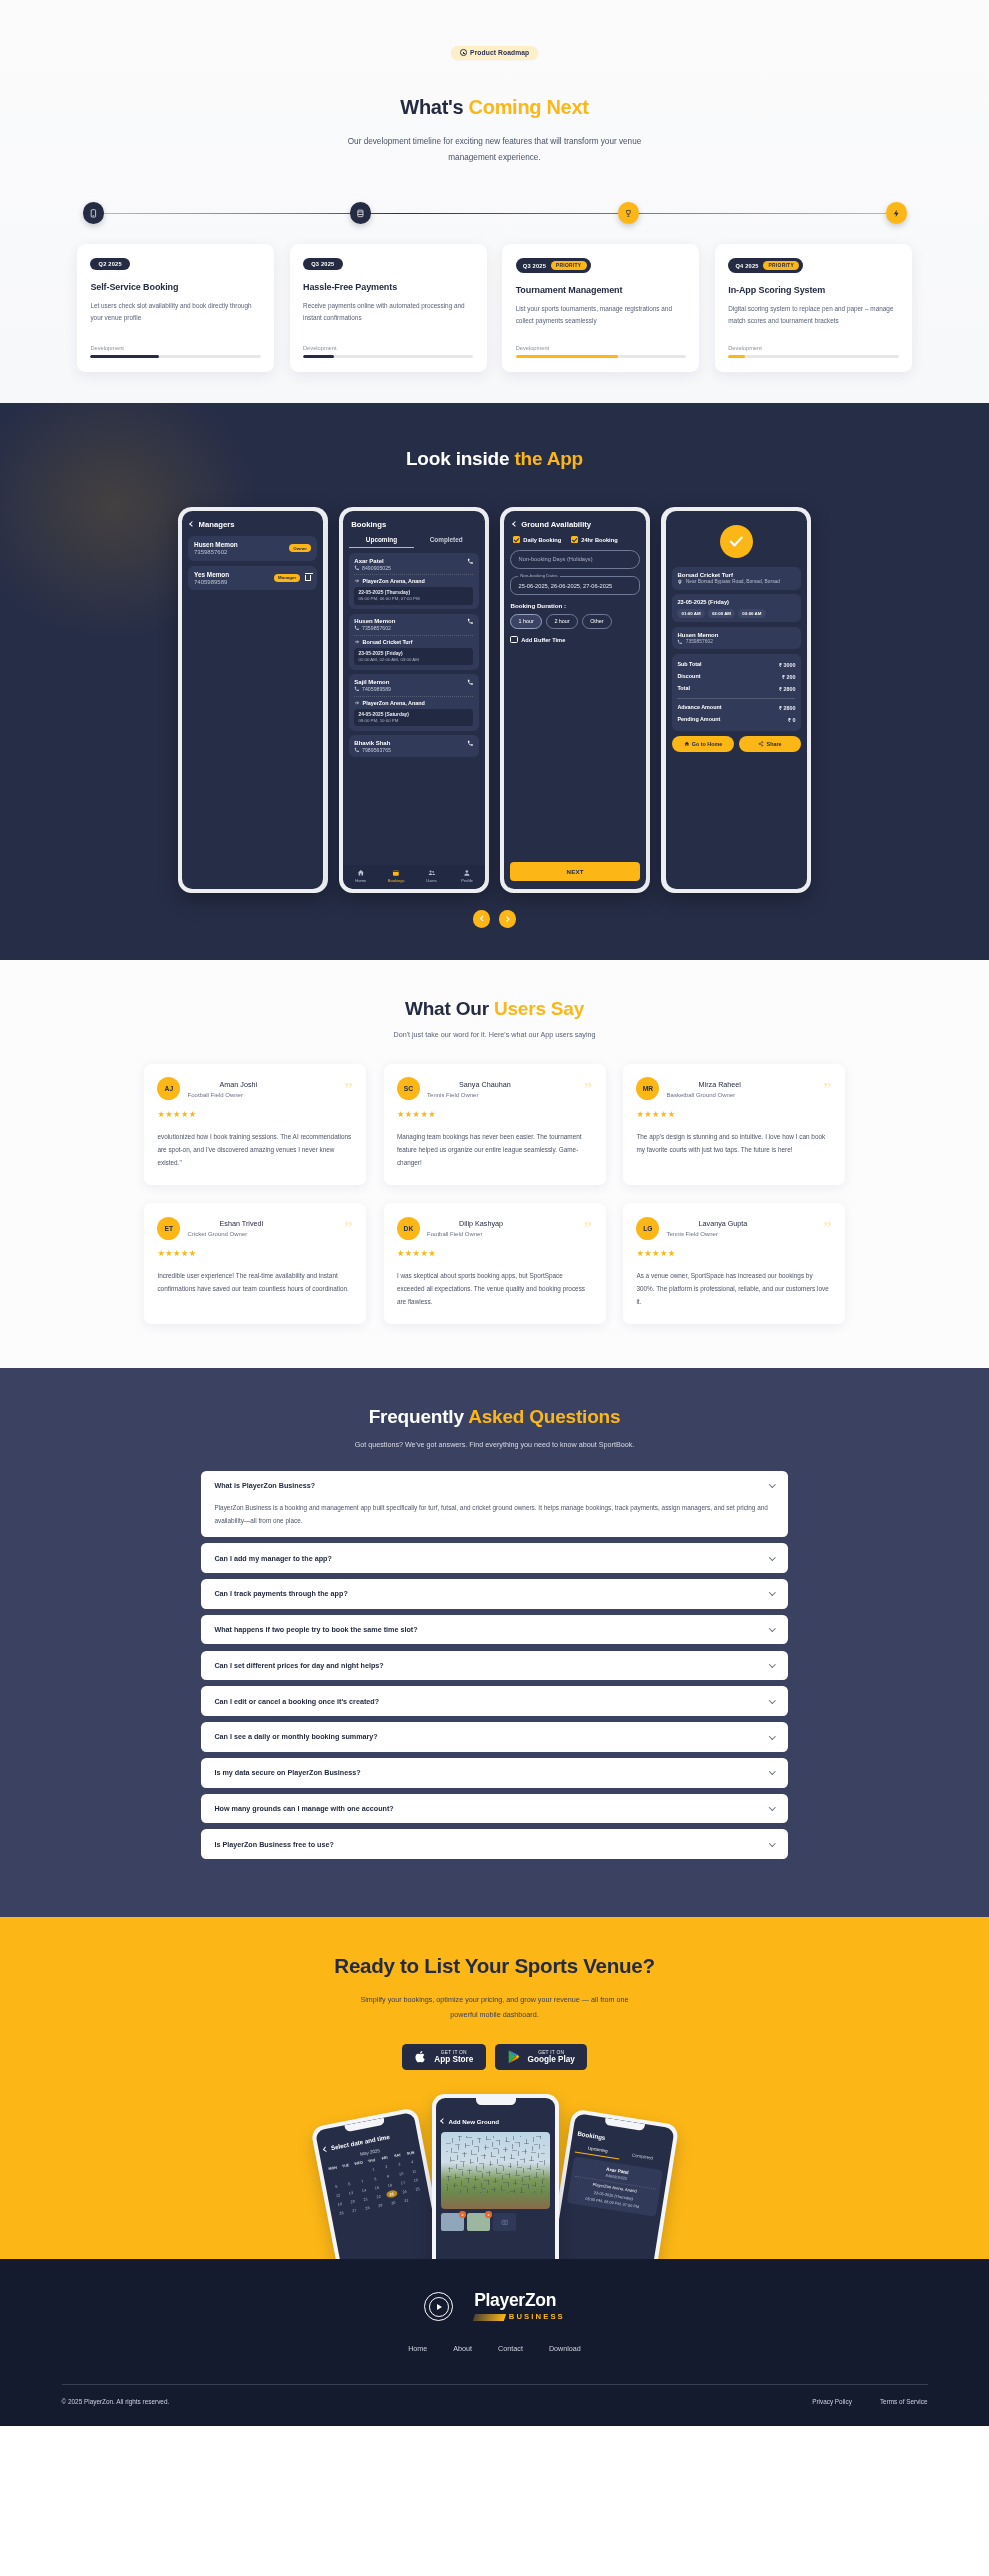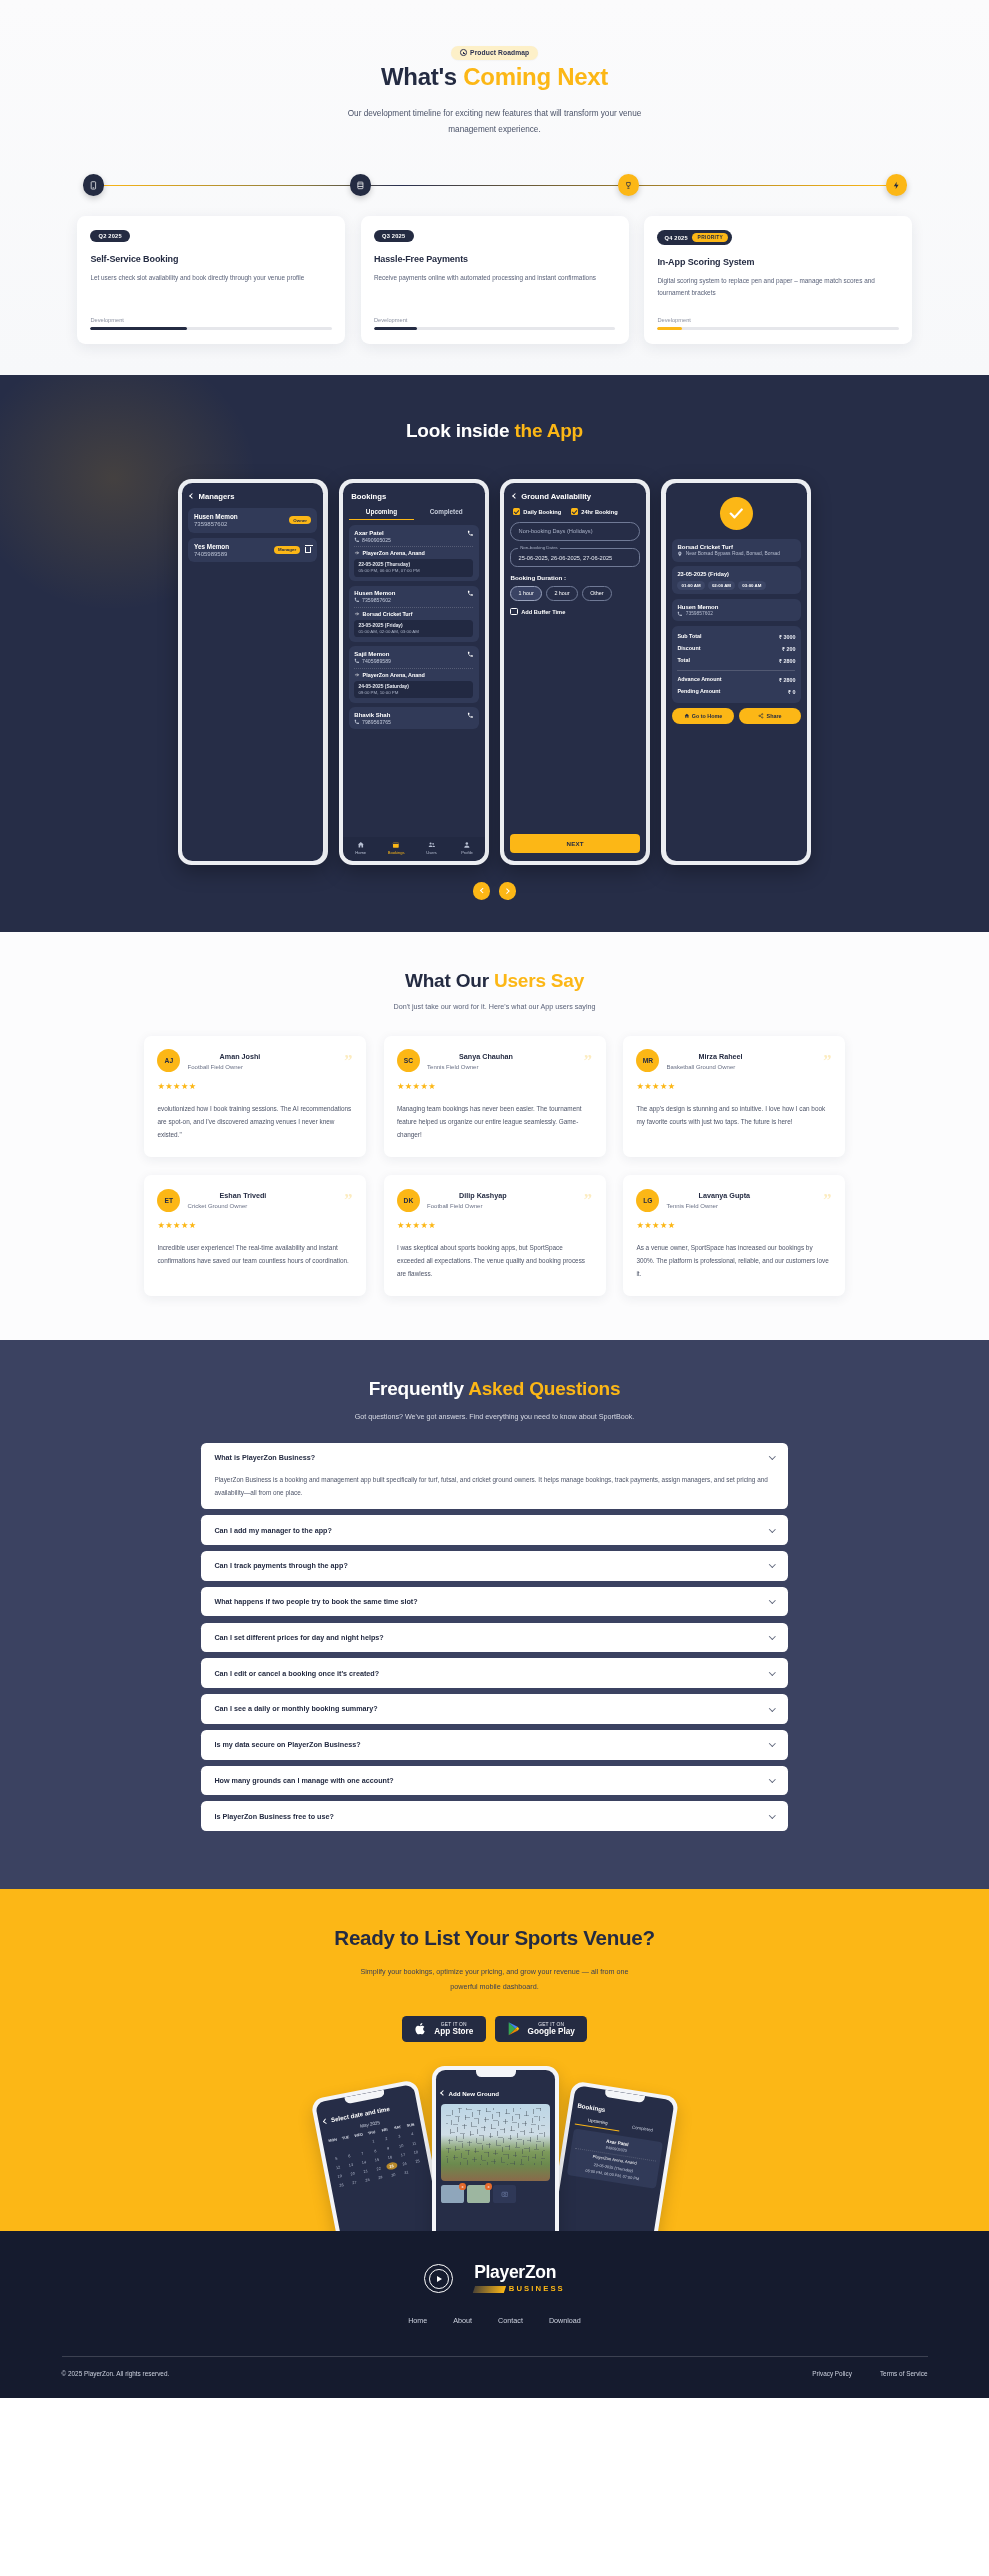--- a/index.html
+++ b/index.html
@@ -23,21 +23,21 @@
     display:inline-flex; align-items:center; gap:3.6px;
     background:#fdf0c8; color:#2a3050;
     border-radius:10.3px; padding:3.6px 9.3px;
     font-size:6.7px; font-weight:700; letter-spacing:0.1px;
     box-shadow:0 0.5px 1.5px rgba(0,0,0,.05);
   }
   .rm-badge .clock { width:6.7px; height:6.7px; border:0.8px solid #2a3050; border-radius:50%; position:relative; display:inline-block; }
   .rm-badge .clock:before { content:""; position:absolute; left:2.6px; top:1.3px; width:0.7px; height:2.3px; background:#2a3050; }
   .rm-badge .clock:after { content:""; position:absolute; left:2.8px; top:3.1px; width:1.8px; height:0.7px; background:#2a3050; }
   .rm-title {
-    text-align:center; font-size:24px; font-weight:800; margin-top:3px;
+    text-align:center; font-size:20px; font-weight:800; margin-top:36px;
     letter-spacing:-0.3px; color:#242b42;
   }
   .rm-title .hl { color:#fcb716; }
   .rm-sub {
     text-align:center; font-size:8.2px; color:#4a5268; line-height:1.9;
     margin:15.5px auto 0; max-width:314px; font-weight:400;
   }
 
   .timeline { position:relative; width:824px; margin:37px auto 0; height:21.6px; }
   .tl-line { position:absolute; left:16.5px; right:16.5px; top:10.3px; height:1.5px;
@@ -167,21 +167,21 @@
   .t-title { text-align:center; font-size:19px; font-weight:800; color:#242b42; letter-spacing:-0.2px; }
   .t-title .hl { color:#fcb716; }
   .t-sub { text-align:center; color:#5a6279; font-size:7.2px; margin-top:10.3px; }
   .t-grid { width:701px; margin:25px auto 0; display:grid; grid-template-columns:repeat(3,1fr); gap:18.5px 17.5px; }
   .t-card { background:#fff; border-radius:7.2px; padding:13.4px 13.4px 15.5px;
     box-shadow:0 2.1px 10.3px rgba(30,40,70,.07); }
   .t-head { display:flex; align-items:center; }
   .t-av { width:23px; height:23px; border-radius:50%; background:#fcb716; color:#242b42;
     display:flex; align-items:center; justify-content:center; font-size:6.7px; font-weight:800; flex:none; }
   .t-who { margin-left:7.2px; flex:1; }
-  .t-nm { font-size:7.2px; font-weight:700; color:#242b42;padding-left:32px; }
+  .t-nm { font-size:7.2px; font-weight:400; color:#242b42;padding-left:32px; }
   .t-role { font-size:6px; color:#6a7186; margin-top:2.6px; }
   .t-quote { color:#fcecc0; font-size:16.5px; font-weight:800; line-height:.7; font-family:"Liberation Serif",serif; }
   .t-stars { color:#fcb716; font-size:8.2px; letter-spacing:0.5px; margin-top:8.2px; }
   .t-body { font-size:6.4px; color:#4d5468; line-height:2.05; margin-top:11.3px; }
 
   
   .faq { background:#3b4261; padding:38px 0 52px; }
   .f-title { text-align:center; font-size:19px; font-weight:800; color:#fff; letter-spacing:-0.2px; }
   .f-title .hl { color:#fcb716; }
   .f-sub { text-align:center; color:#d9dce6; font-size:7.2px; margin-top:12.4px; }
@@ -320,20 +320,32 @@
     </div>
     <h3>Hassle-Free Payments</h3>
     <p>Receive payments online with automated processing and instant confirmations</p>
     <div class="rm-dev">Development</div>
     <div class="rm-bar">
           <i style="width:18%;background:#242b42"></i>
         </div>
   </div>
   <div class="rm-card">
     <div class="rm-chip-row ">
+      <span class="rm-q">Q3 2025</span>
+      <span class="rm-prio">PRIORITY</span>
+    </div>
+    <h3>Tournament Management</h3>
+    <p>List your sports tournaments, manage registrations and collect payments seamlessly</p>
+    <div class="rm-dev">Development</div>
+    <div class="rm-bar">
+          <i style="width:60%;background:#fcb716"></i>
+        </div>
+  </div>
+  <div class="rm-card">
+    <div class="rm-chip-row ">
       <span class="rm-q">Q4 2025</span>
       <span class="rm-prio">PRIORITY</span>
     </div>
     <h3>In-App Scoring System</h3>
     <p>Digital scoring system to replace pen and paper – manage match scores and tournament brackets</p>
     <div class="rm-dev">Development</div>
     <div class="rm-bar">
           <i style="width:10%;background:#fcb716"></i>
         </div>
   </div>

